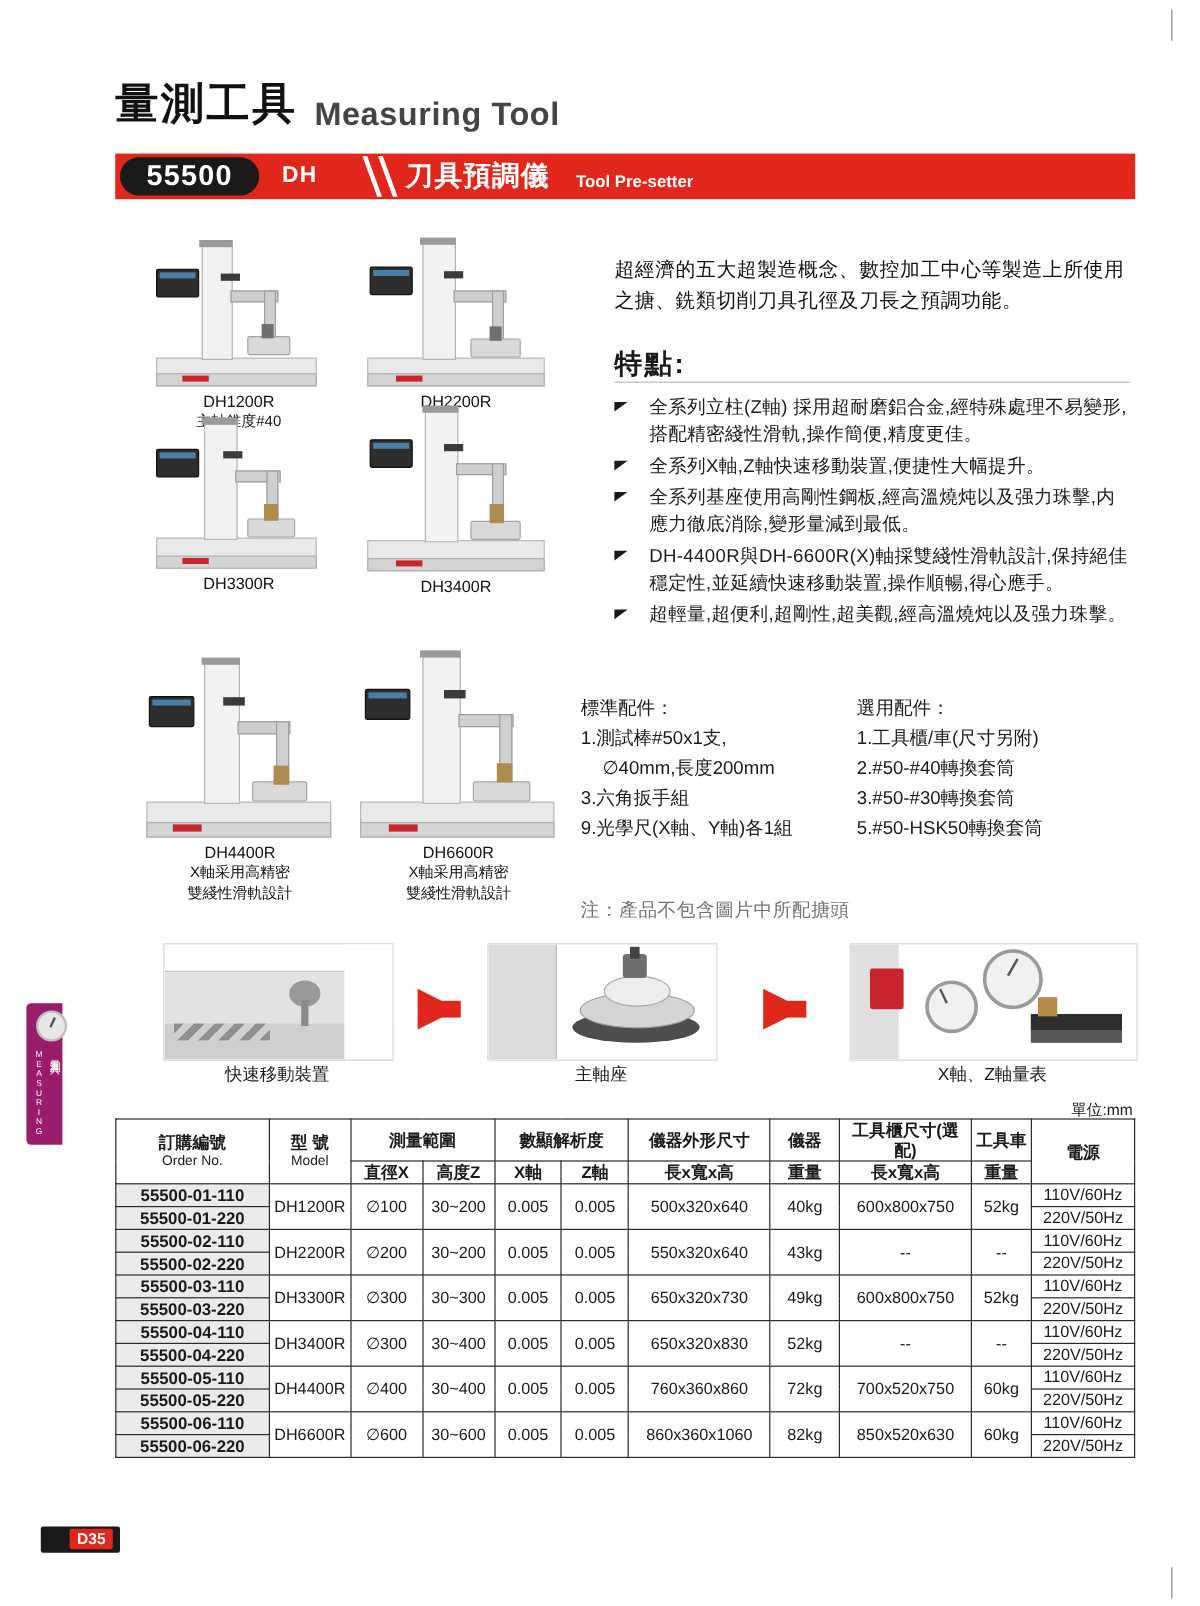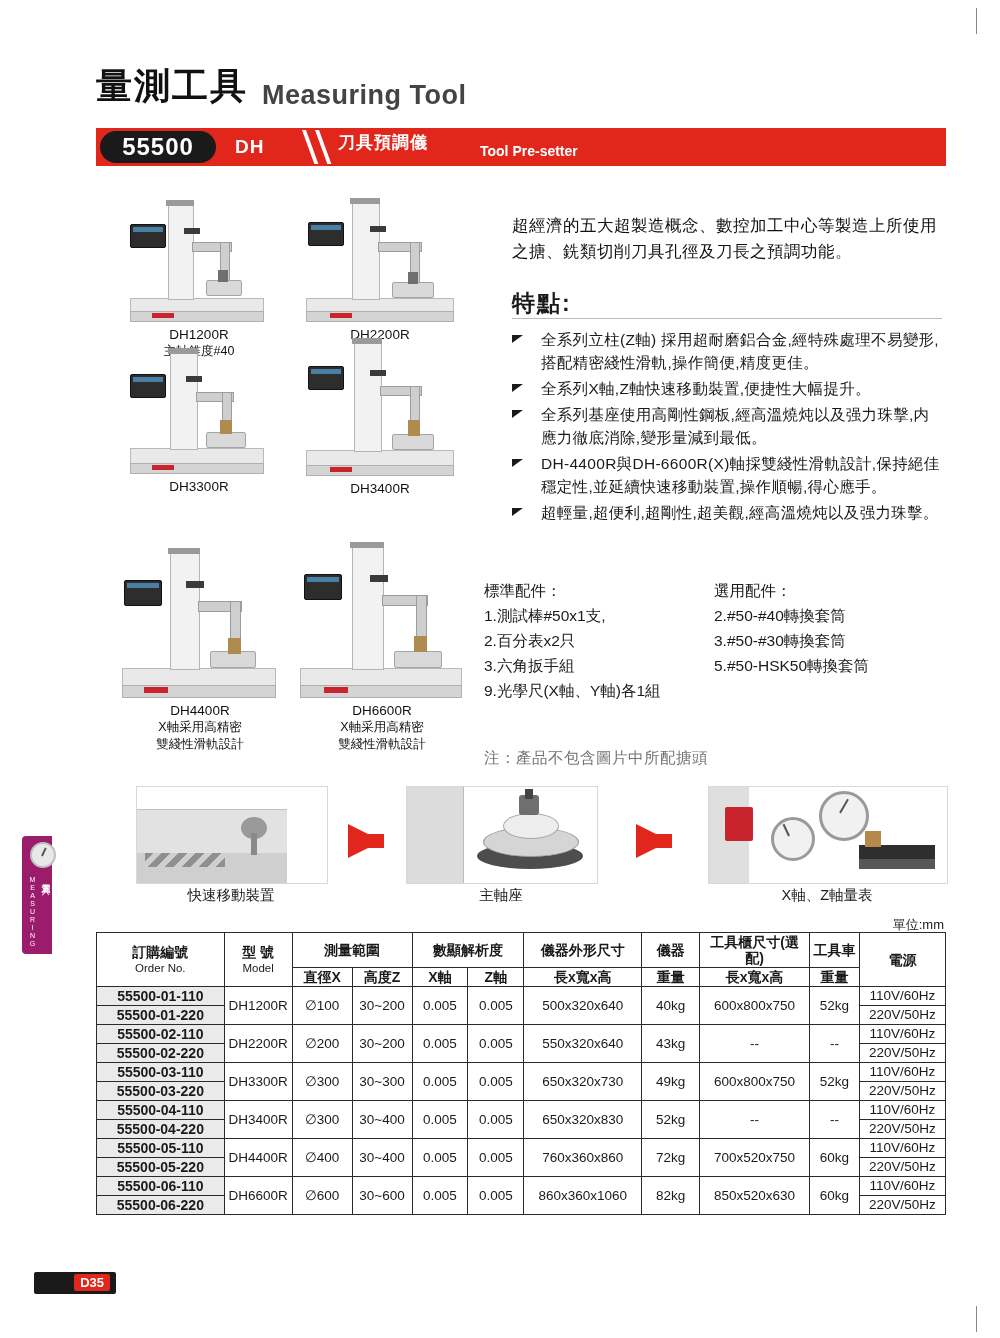--- a/index.html
+++ b/index.html
@@ -28,21 +28,21 @@
     font-weight:bold;display:flex;align-items:center;letter-spacing:1px;
   }
   .chev{position:absolute;left:296px;top:130px;width:34px;height:34px;}
   .chev span{
     position:absolute;top:0;width:4px;height:34px;background:#fff;
     transform-origin:top center;
   }
   .chev span.a{left:6px;transform:skewX(20deg);}
   .chev span.b{left:19px;transform:skewX(20deg);}
   .prod-cn{
-    position:absolute;left:338px;top:131px;color:#fff;font-size:17px;font-weight:bold;
+    position:absolute;left:338px;top:131px;color:#fff;font-size:23px;font-weight:bold;
     letter-spacing:1px;
   }
   .prod-en{
     position:absolute;left:480px;top:143px;color:#fff;font-size:14px;font-weight:bold;
   }
   
   .side-tab{
     position:absolute;left:22px;top:836px;width:30px;height:118px;
     background:#9c1c6c;border-radius:4px 0 0 4px;
   }
@@ -118,21 +118,20 @@
   }
   table.spec th,table.spec td{
     border:1px solid #2a2a2a;text-align:center;padding:1px 2px;line-height:16px;
   }
   table.spec th{font-weight:bold;font-size:14px;}
   table.spec th .en{font-size:11.5px;font-weight:normal;display:block;}
   td.ord{background:#eaeaea;font-weight:bold;font-size:14px;text-align:center;}
   .footer-tab{
     position:absolute;left:34px;bottom:44px;width:66px;height:22px;background:#1a1a1a;
     border-radius:2px;
-    padding-left:16px;
   }
   .footer-tab .pg{
     position:absolute;right:6px;top:2px;background:#e1261c;color:#fff;font-size:13px;
     font-weight:bold;padding:1px 6px;border-radius:2px;
   }
 </style>
 </head>
 <body>
 
 <div class="crop-mark" style="left:976px;top:8px;width:1px;height:26px;"></div>
@@ -303,26 +302,27 @@
     </div>
   <div class="feat">
       <span class="mk"></span>
       <span class="tx">超輕量,超便利,超剛性,超美觀,經高溫燒炖以及强力珠擊。</span>
     </div>
 </div>
 
 <div class="acc-left">
   <div>標準配件：</div>
   <div>1.測試棒#50x1支,</div>
-  <div>2.百分表x2只</div>
+  <div class="ind">∅40mm,長度200mm</div>
   <div>3.六角扳手組</div>
   <div>9.光學尺(X軸、Y軸)各1組</div>
 </div>
 <div class="acc-right">
   <div>選用配件：</div>
+  <div>1.工具櫃/車(尺寸另附)</div>
   <div>2.#50-#40轉換套筒</div>
   <div>3.#50-#30轉換套筒</div>
   <div>5.#50-HSK50轉換套筒</div>
 </div>
 <div class="note">注：產品不包含圖片中所配搪頭</div>
 
 <div class="strip">
   <div class="ph ph1">
     <div style="position:absolute;left:0;top:22px;width:190px;height:44px;background:#e2e2e2;border-top:1px solid #c2c2c2;"></div>
     <div style="position:absolute;left:0;top:66px;width:190px;height:30px;background:#cfcfcf;"></div>

